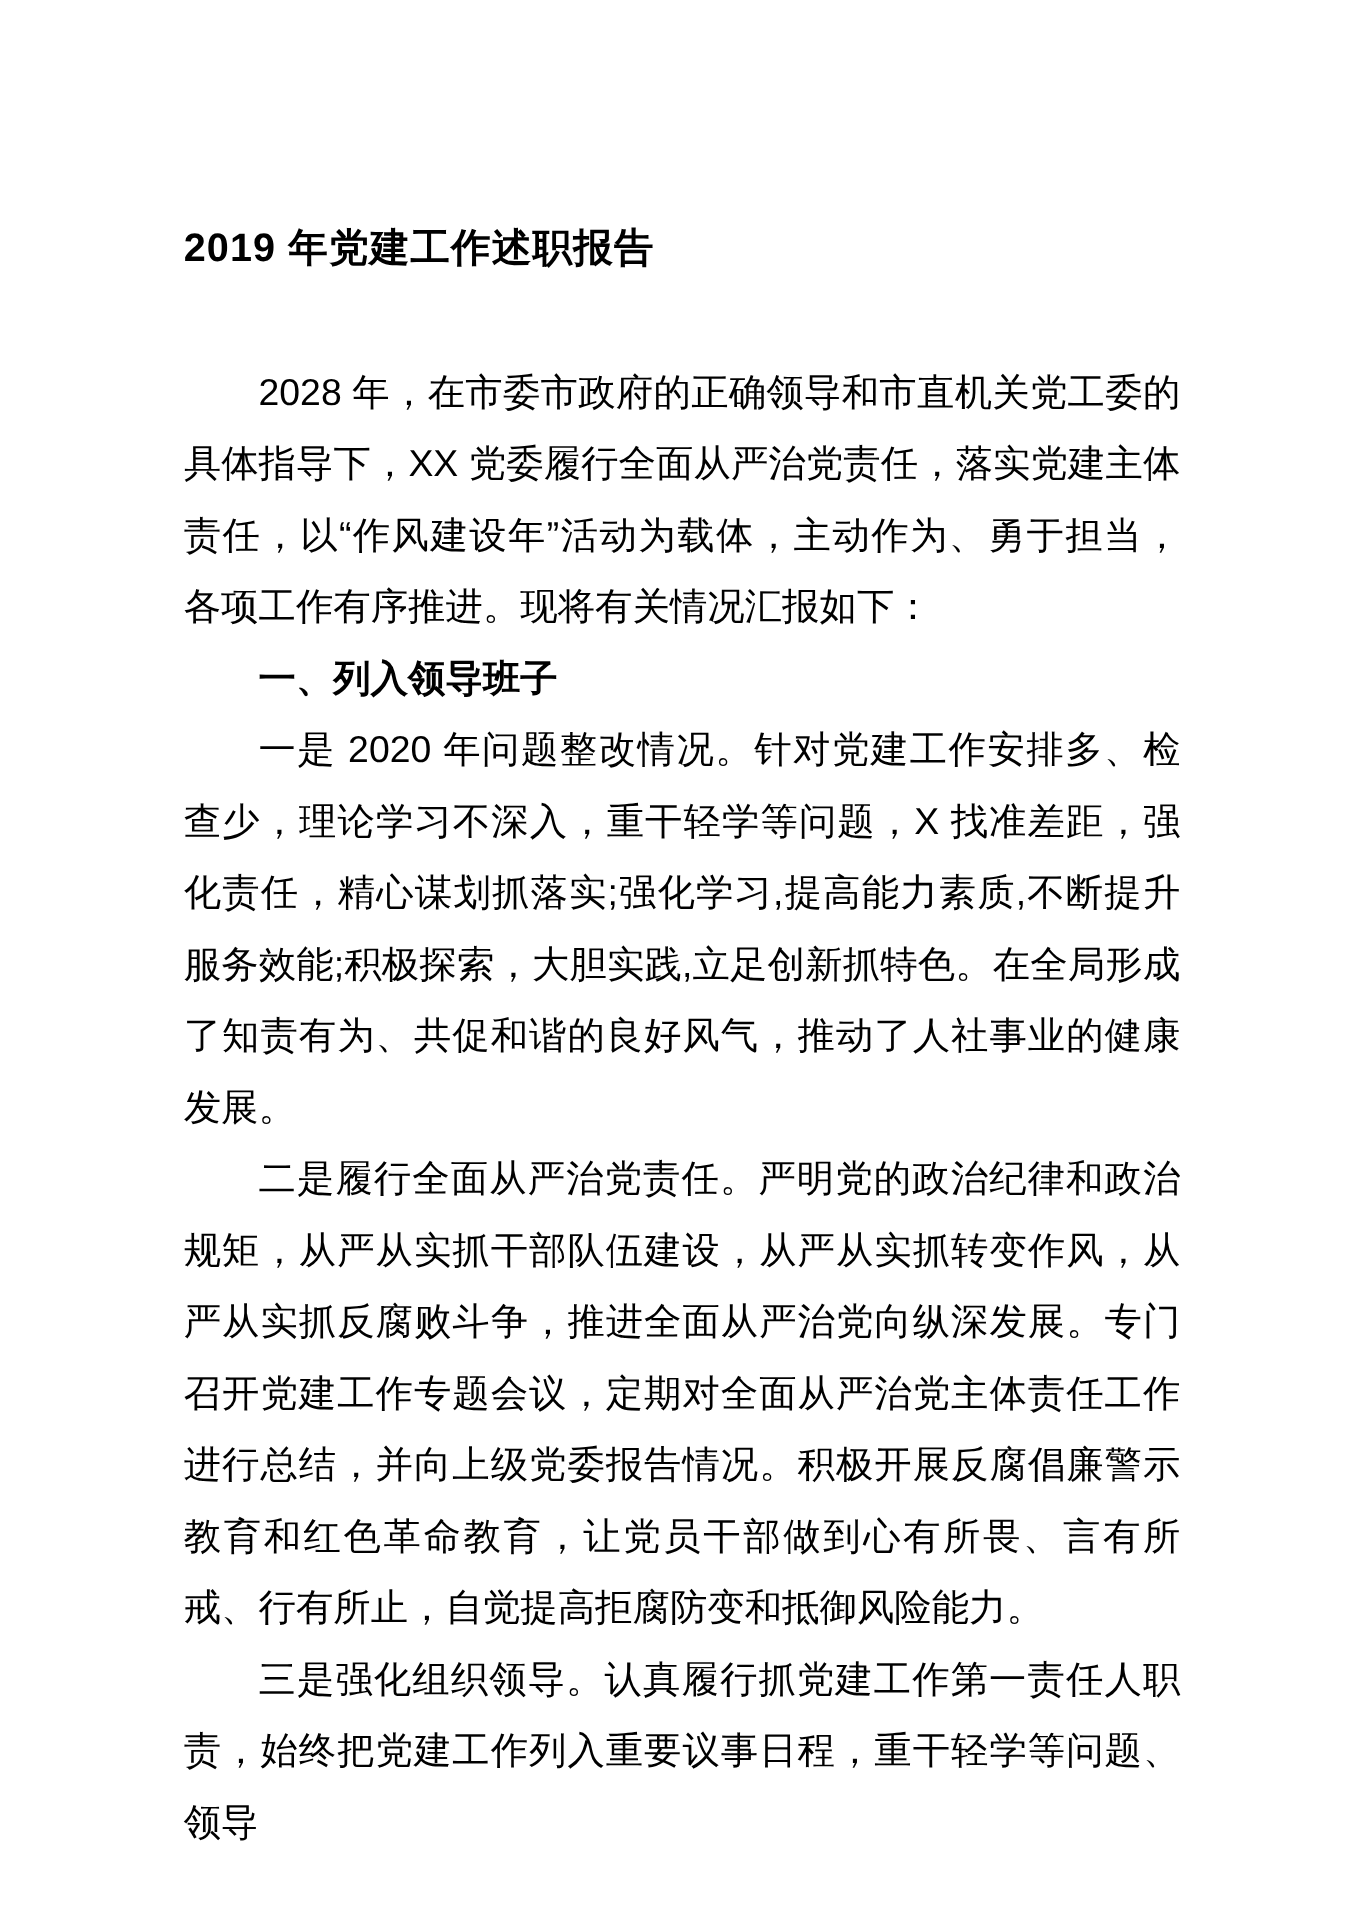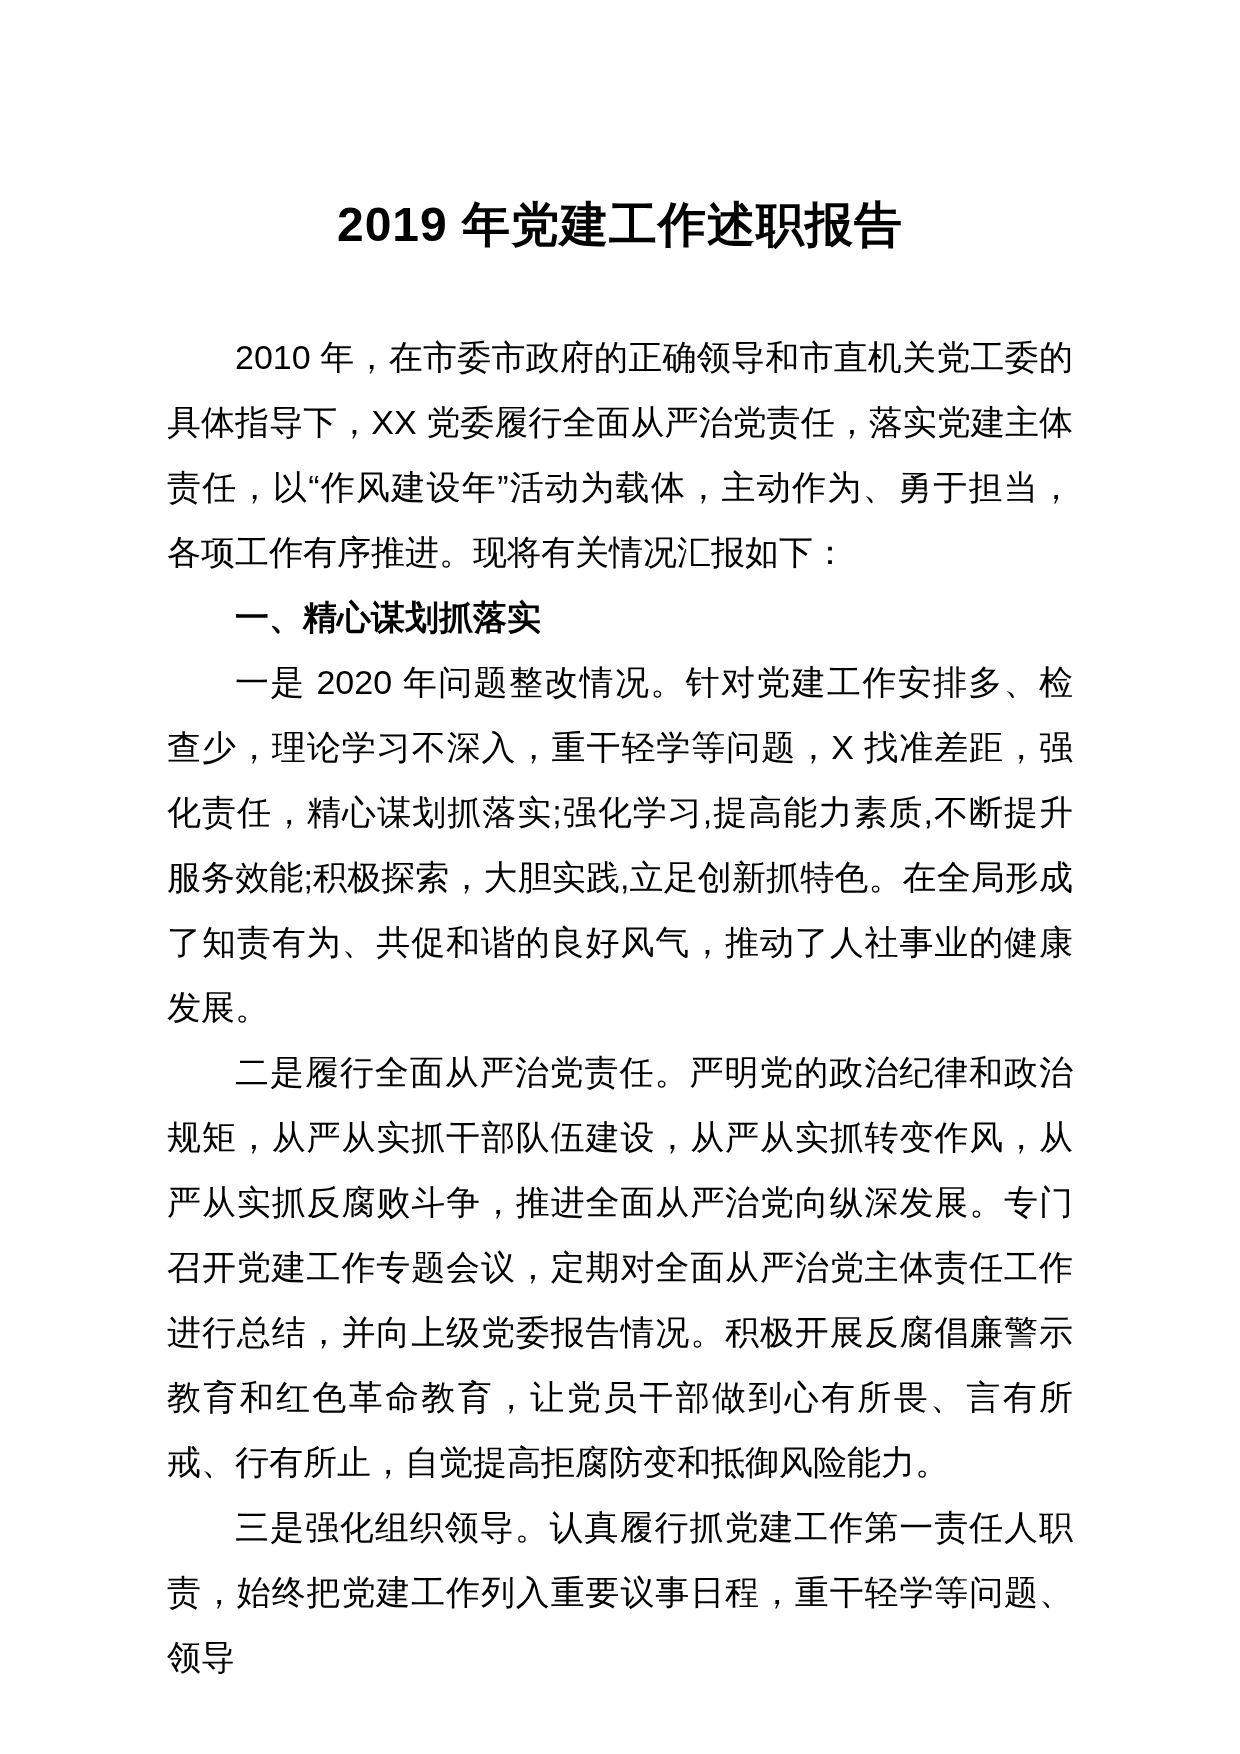--- a/index.html
+++ b/index.html
@@ -17,24 +17,23 @@
     width: 1240px;
     height: 1754px;
     box-sizing: border-box;
     background: #ffffff;
     color: #000000;
     padding: 195px 167px 0 167px;
     overflow: hidden;
   }
   .doc-title {
     margin: 0;
-    font-size: 48px;
+    font-size: 36px;
     line-height: 60px;
     font-weight: 600;
-    text-align: center;
     letter-spacing: 1px;
     color: #000000;
   }
   .doc-body {
     margin-top: 70px;
   }
   .para {
     margin: 0;
     font-size: 34px;
     line-height: 65px;
@@ -47,23 +46,23 @@
     font-weight: bold;
   }
 </style>
 </head>
 <body>
 
 <div class="page">
   <h1 class="doc-title">2019 年党建工作述职报告</h1>
 
   <div class="doc-body">
-    <p class="para">2010 年，在市委市政府的正确领导和市直机关党工委的具体指导下，XX 党委履行全面从严治党责任，落实党建主体责任，以“作风建设年”活动为载体，主动作为、勇于担当，各项工作有序推进。现将有关情况汇报如下：</p>
+    <p class="para">2028 年，在市委市政府的正确领导和市直机关党工委的具体指导下，XX 党委履行全面从严治党责任，落实党建主体责任，以“作风建设年”活动为载体，主动作为、勇于担当，各项工作有序推进。现将有关情况汇报如下：</p>
 
-    <p class="para heading">一、精心谋划抓落实</p>
+    <p class="para heading">一、列入领导班子</p>
 
     <p class="para">一是 2020 年问题整改情况。针对党建工作安排多、检查少，理论学习不深入，重干轻学等问题，X 找准差距，强化责任，精心谋划抓落实;强化学习,提高能力素质,不断提升服务效能;积极探索，大胆实践,立足创新抓特色。在全局形成了知责有为、共促和谐的良好风气，推动了人社事业的健康发展。</p>
 
     <p class="para">二是履行全面从严治党责任。严明党的政治纪律和政治规矩，从严从实抓干部队伍建设，从严从实抓转变作风，从严从实抓反腐败斗争，推进全面从严治党向纵深发展。专门召开党建工作专题会议，定期对全面从严治党主体责任工作进行总结，并向上级党委报告情况。积极开展反腐倡廉警示教育和红色革命教育，让党员干部做到心有所畏、言有所戒、行有所止，自觉提高拒腐防变和抵御风险能力。</p>
 
     <p class="para">三是强化组织领导。认真履行抓党建工作第一责任人职责，始终把党建工作列入重要议事日程，重干轻学等问题、领导</p>
   </div>
 </div>
 
 </body></html>

